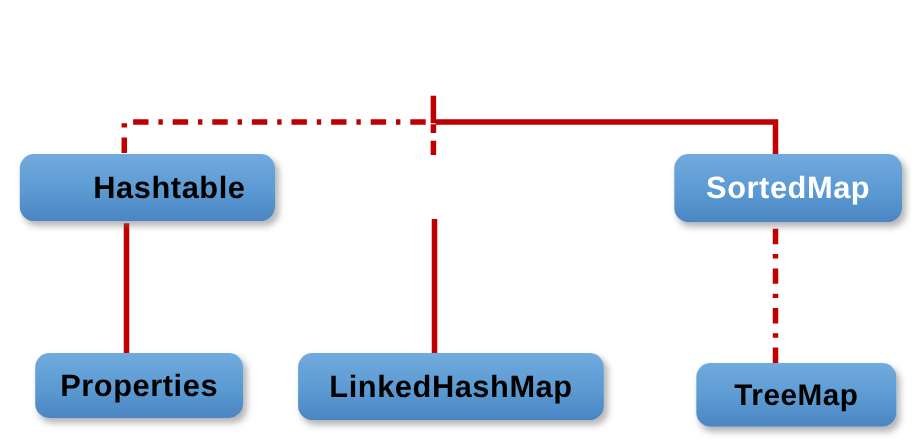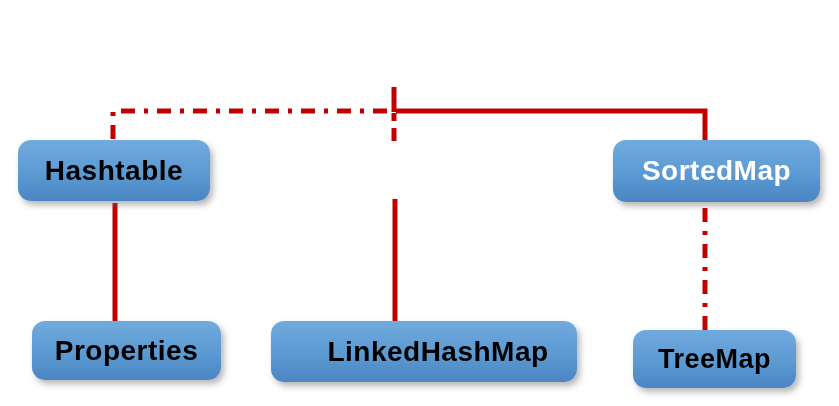--- a/index.html
+++ b/index.html
@@ -28,26 +28,26 @@
     box-shadow: 3px 4px 6px rgba(110,110,110,0.5);
     color: var(--box-text, #000);
     font-weight: bold;
     letter-spacing: 0.5px;
     font-size: 28px;
     user-select: none;
   }
   .node.light { color: var(--box-text-light, #fff); }
 
   #node-map          { left: 259px; top: 17px;  width: 269px; height: 67px; font-size: 38px; border-radius: 15px; }
-  #node-hashtable    { left: 18px;  top: 140px; width: 192px; height: 61px; }
+  #node-hashtable    { left: 18px;  top: 140px; width: 192px; height: 61px; padding-left: 40px; }
   #node-hashmap      { left: 307px; top: 141px; width: 176px; height: 56px; }
   #node-sortedmap    { left: 613px; top: 140px; width: 207px; height: 62px; }
   #node-properties   { left: 32px;  top: 321px; width: 189px; height: 59px; }
-  #node-linkedhashmap{ left: 271px; top: 321px; width: 278px; height: 61px; padding-left: 28px; }
-  #node-treemap      { left: 633px; top: 330px; width: 163px; height: 58px; font-size: 27px; }
+  #node-linkedhashmap{ left: 271px; top: 321px; width: 278px; height: 61px; }
+  #node-treemap      { left: 633px; top: 330px; width: 182px; height: 58px; font-size: 27px; }
 
   svg.connectors {
     position: absolute;
     left: 0; top: 0;
     width: 839px;
     height: 406px;
     pointer-events: none;
   }
   svg.connectors path, svg.connectors line {
     fill: none;

